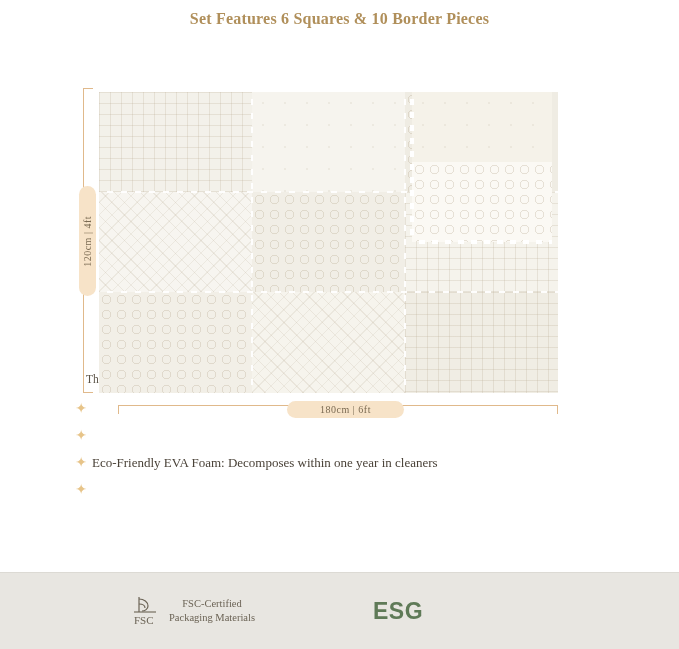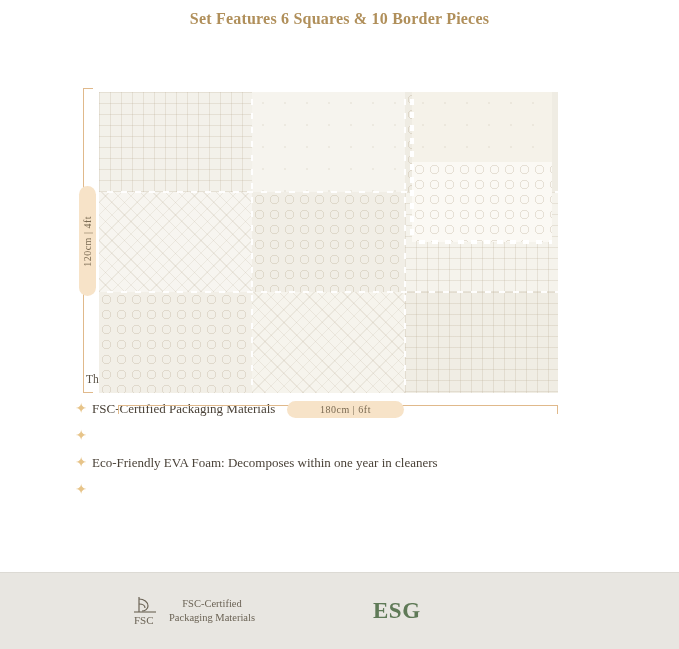--- a/index.html
+++ b/index.html
@@ -215,21 +215,21 @@
 
   .fsc-mark {
     width: 30px;
     height: 36px;
     position: relative;
     margin-right: 9px;
   }
   .fsc-mark svg { display: block; }
 
   .esg-mark {
-    font-family: Liberation Serif, serif;
+    font-family: Liberation Sans, sans-serif;
     font-size: 23px;
     font-weight: bold;
     color: #5f7a57;
     letter-spacing: 0.5px;
     margin-right: 9px;
   }
   .badge-text {
     font-size: 10.5px;
     color: #6b6355;
     line-height: 14px;
@@ -280,21 +280,20 @@
   <div class="h-label">180cm | 6ft</div>
 </div>
 
 <div class="specs">
   <div class="row">Thickness : 0.5 inch per set        Weight : 5.2 Pounds per set</div>
 </div>
 
 <div class="features">
   <div class="feature">
     <div class="star">✦</div>
-    <div class="feature-text">FSC-Certified Packaging Materials</div>
   </div>
   <div class="feature">
     <div class="star">✦</div>
   </div>
   <div class="feature">
     <div class="star">✦</div>
     <div class="feature-text">Eco-Friendly EVA Foam: Decomposes within one year in cleaners</div>
   </div>
   <div class="feature">
     <div class="star">✦</div>

